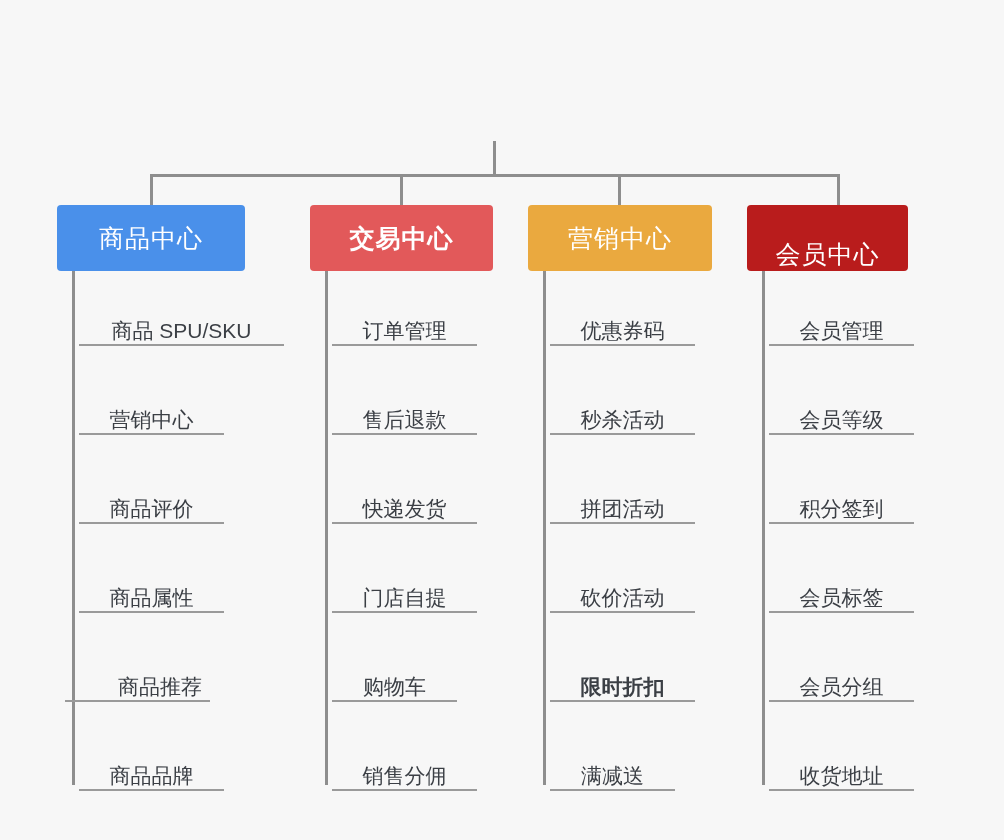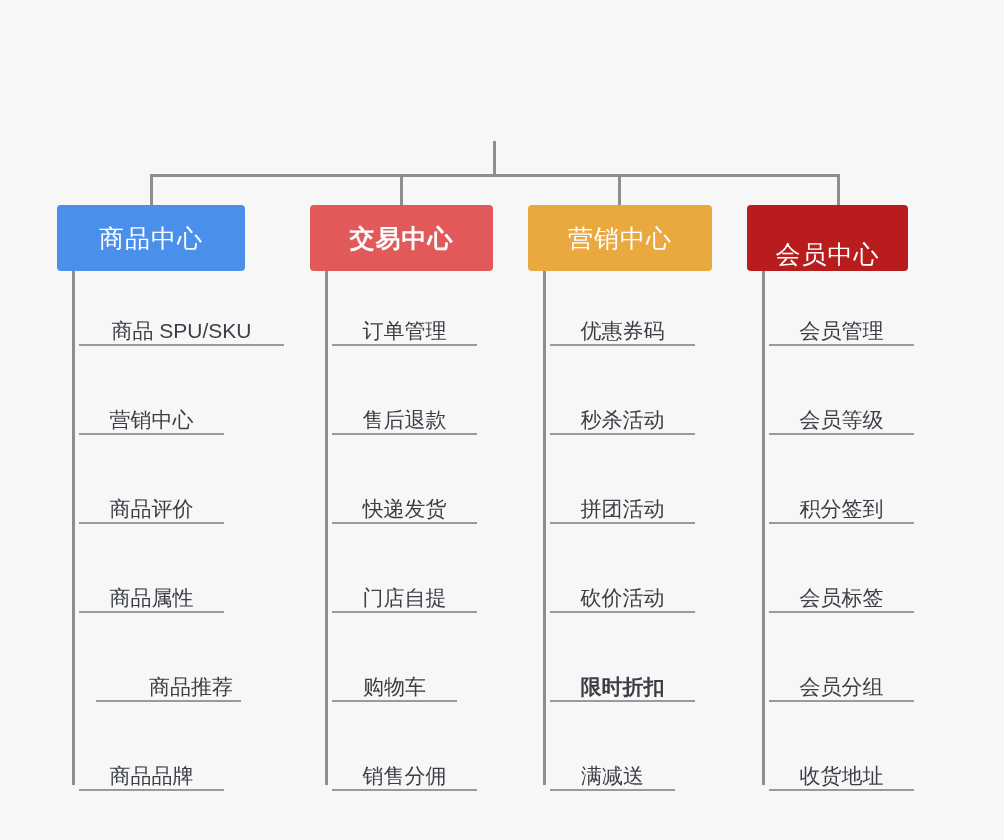--- a/index.html
+++ b/index.html
@@ -126,21 +126,21 @@
     </div>
     <div class="leaf" style="left:15px; top:174px; width:145px; height:56px;">
       <span class="leaf-label">营销中心</span>
     </div>
     <div class="leaf" style="left:15px; top:263px; width:145px; height:56px;">
       <span class="leaf-label">商品评价</span>
     </div>
     <div class="leaf" style="left:15px; top:352px; width:145px; height:56px;">
       <span class="leaf-label">商品属性</span>
     </div>
-    <div class="leaf" style="left:32px; top:441px; width:145px; height:56px;padding-left:45px;">
+    <div class="leaf" style="left:1px; top:441px; width:145px; height:56px;padding-left:45px;">
       <span class="leaf-label">商品推荐</span>
     </div>
     <div class="leaf" style="left:15px; top:530px; width:145px; height:56px;">
       <span class="leaf-label">商品品牌</span>
     </div>
   </div>
 
   <div class="column" style="left:310px; width:183px;">
     <div class="cat-header" style="width:183px; background:#e2595a;font-weight:bold;">
       <span>交易中心</span>

